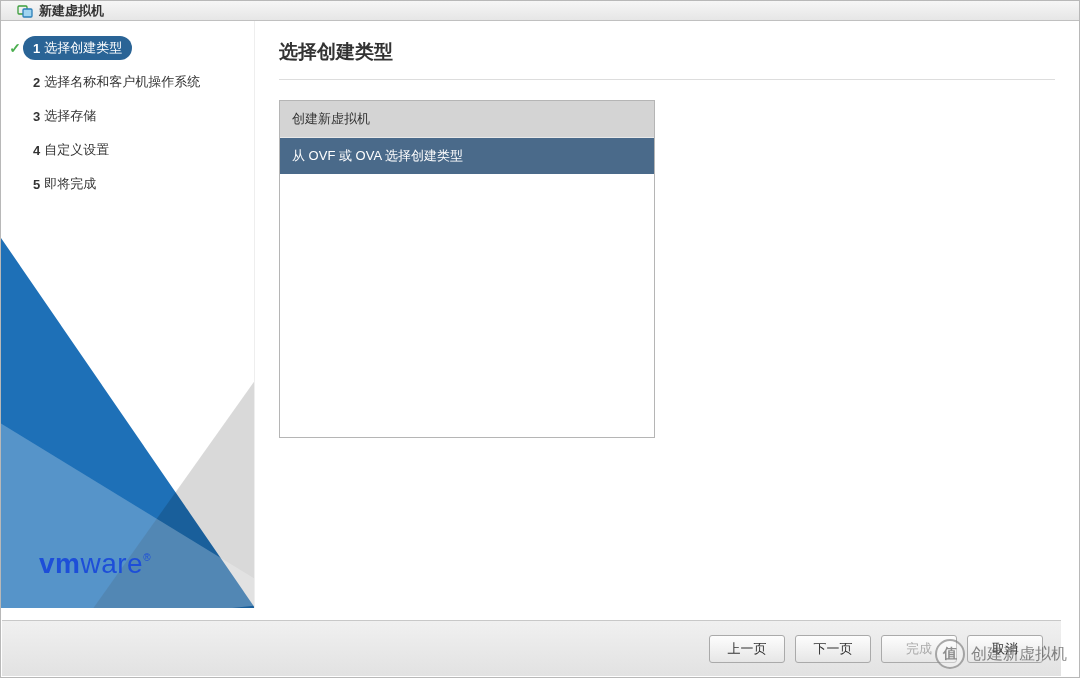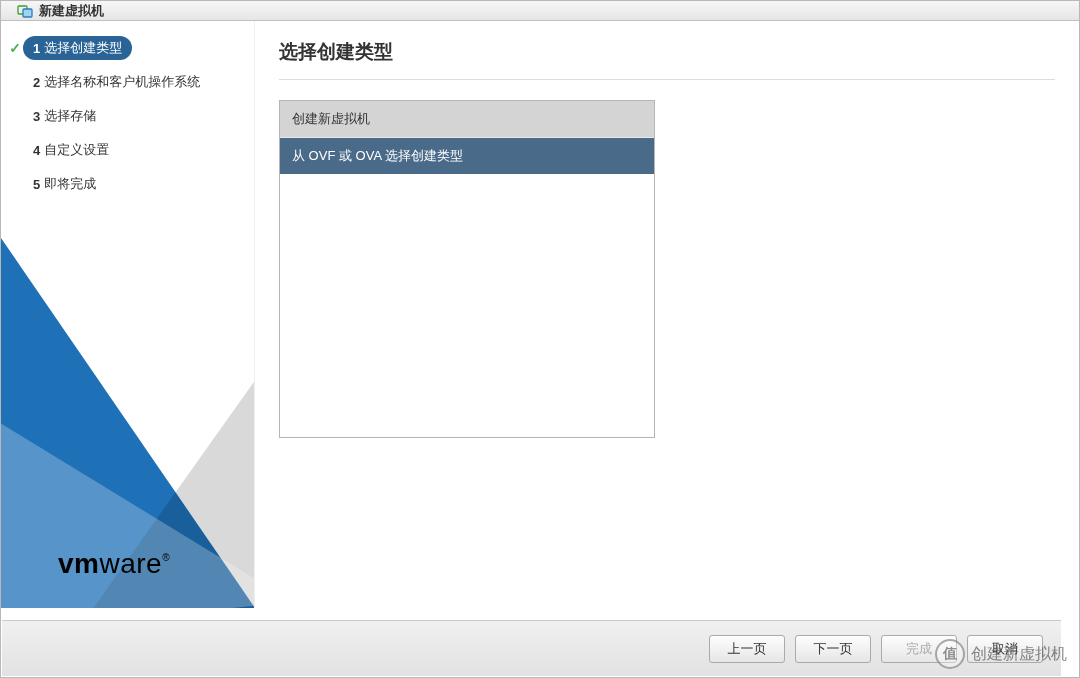--- a/index.html
+++ b/index.html
@@ -118,23 +118,23 @@
       bottom: -40px;
       right: -30px;
       width: 0;
       height: 0;
       border-right: 220px solid rgba(0,0,0,0.15);
       border-top: 310px solid transparent;
     }
     .brand {
       position: absolute;
       bottom: 28px;
-      left: 57px;
+      left: 38px;
       z-index: 3;
-      color: #000000;
+      color: #1d4ed8;
       font-size: 28px;
       font-weight: normal;
       letter-spacing: 0.5px;
     }
     .brand b {
       font-weight: bold;
     }
     .brand sup {
       font-size: 10px;
       vertical-align: top;

